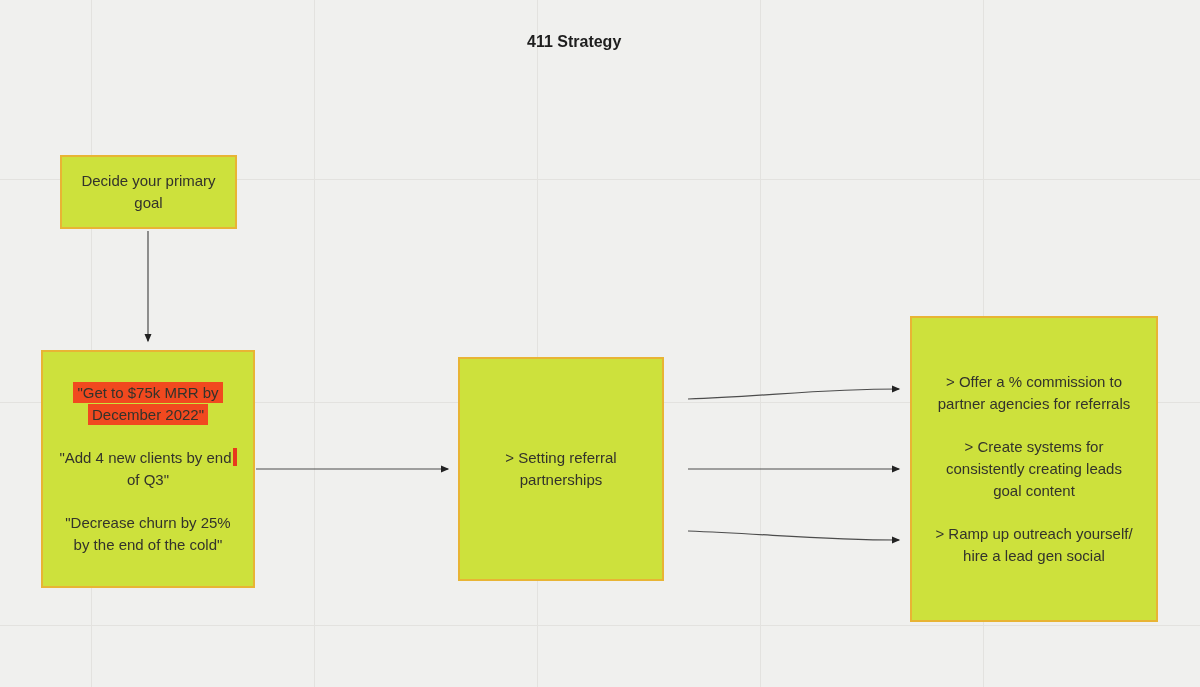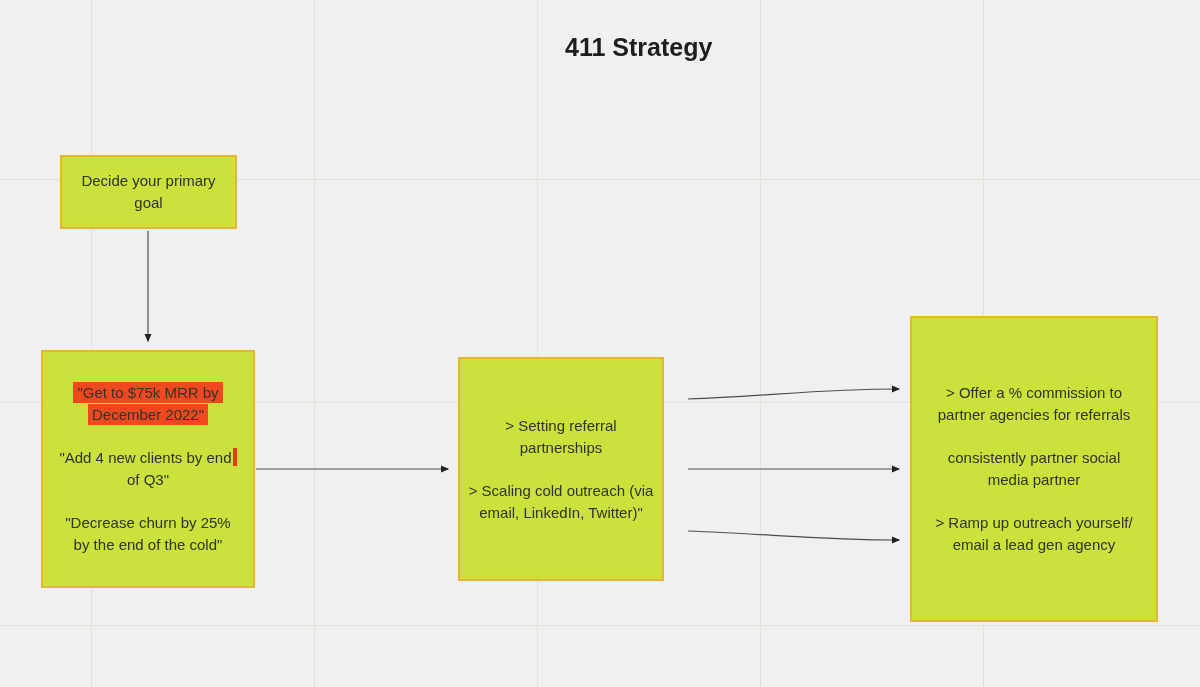--- a/index.html
+++ b/index.html
@@ -16,23 +16,23 @@
     height: 687px;
     background-color: #f0f0ee;
     background-image:
       linear-gradient(to right, #e3e2df 1px, transparent 1px),
       linear-gradient(to bottom, #e3e2df 1px, transparent 1px);
     background-size: 223px 223px;
     background-position: 91px 179px;
   }
   .board-title {
     position: absolute;
-    left: 565px;
+    left: 527px;
     top: 33px;
-    font-size: 25px;
+    font-size: 16px;
     font-weight: 700;
     color: #1e1e1e;
     white-space: nowrap;
   }
   .node {
     position: absolute;
     box-sizing: border-box;
     background: #cde13c;
     border: 2px solid #e8b434;
     display: flex;
@@ -113,34 +113,31 @@
         <div class="line"><span class="">"Decrease churn by 25%</span></div>
         <div class="line"><span class="">by the end of the cold"</span></div>
       </div>
     </div>
 
   <div class="node" id="node-strategies">
       <div class="para">
         <div class="line"><span class="">&gt; Setting referral</span></div>
         <div class="line"><span class="">partnerships</span></div>
       </div>
-      <div class="para">
-        <div class="line"><span class="">&gt; Scaling cold outreach (via</span></div>
-        <div class="line"><span class="">email, LinkedIn, Twitter)"</span></div>
-      </div>
     </div>
 
   <div class="node" id="node-tactics">
       <div class="para">
         <div class="line"><span class="">&gt; Offer a % commission to</span></div>
         <div class="line"><span class="">partner agencies for referrals</span></div>
       </div>
       <div class="para">
-        <div class="line"><span class="">consistently partner social</span></div>
-        <div class="line"><span class="">media partner</span></div>
+        <div class="line"><span class="">&gt; Create systems for</span></div>
+        <div class="line"><span class="">consistently creating leads</span></div>
+        <div class="line"><span class="">goal content</span></div>
       </div>
       <div class="para">
         <div class="line"><span class="">&gt; Ramp up outreach yourself/</span></div>
-        <div class="line"><span class="">email a lead gen agency</span></div>
+        <div class="line"><span class="">hire a lead gen social</span></div>
       </div>
     </div>
 
 </div>
 
 </body></html>

